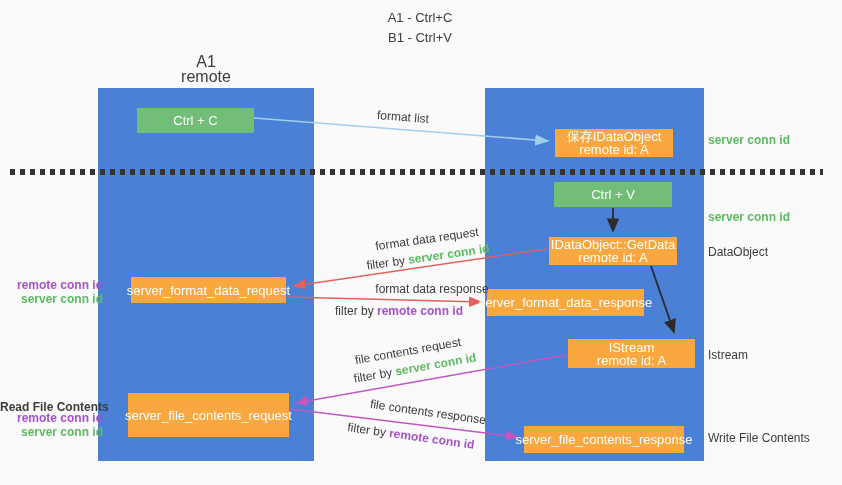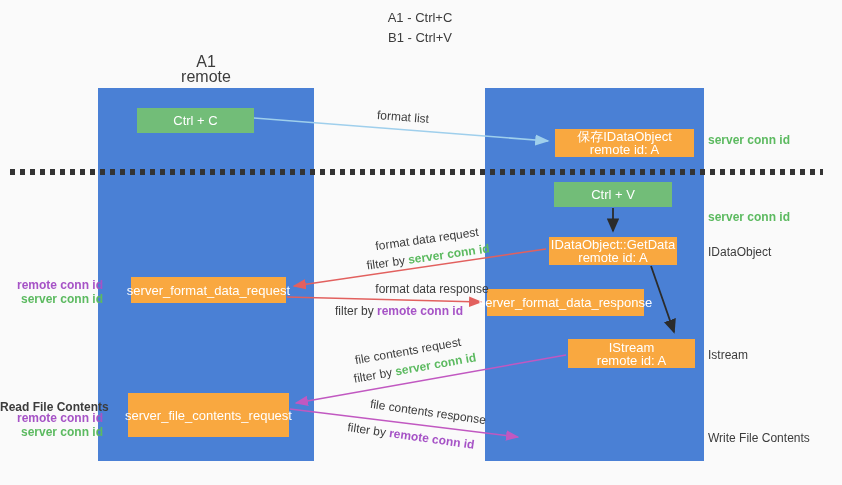--- a/index.html
+++ b/index.html
@@ -80,21 +80,21 @@
     <line x1="613" y1="208" x2="613" y2="231" class="st-blk" marker-end="url(#mBlk)"></line>
     <line x1="651" y1="266" x2="674" y2="332" class="st-blk" marker-end="url(#mBlk)"></line>
     <line x1="546" y1="249" x2="294" y2="286" class="st-red" marker-end="url(#mRed)"></line>
     <line x1="287" y1="297" x2="481" y2="302" class="st-red" marker-end="url(#mRed)"></line>
     <line x1="566" y1="355" x2="296" y2="403" class="st-mag" marker-end="url(#mMag)"></line>
     <line x1="290" y1="409" x2="518" y2="437" class="st-mag" marker-end="url(#mMag)"></line>
   </svg>
 
   <div class="node green" style="left:137px;top:108px;width:117px;height:25px;">Ctrl + C</div>
 
-  <div class="node orange" style="left:555px;top:129px;width:139px;height:28px;">
+  <div class="node orange" style="left:555px;top:129px;width:118px;height:28px;">
     <span>保存IDataObject</span>
     <span>remote id: A</span>
   </div>
 
   <div class="node green" style="left:554px;top:182px;width:118px;height:25px;">Ctrl + V</div>
 
   <div class="node orange" style="left:549px;top:237px;width:128px;height:28px;">
     <span>IDataObject::GetData</span>
     <span>remote id: A</span>
   </div>
@@ -103,20 +103,21 @@
 
   <div class="node orange" style="left:487px;top:289px;width:157px;height:27px;">server_format_data_response</div>
 
   <div class="node orange" style="left:568px;top:339px;width:127px;height:29px;">
     <span>IStream</span>
     <span>remote id: A</span>
   </div>
 
   <div class="node orange" style="left:128px;top:393px;width:161px;height:44px;">server_file_contents_request</div>
 
+  <div class="node orange" style="left:524px;top:426px;width:160px;height:27px;">server_file_contents_response</div>
 
   <div class="elabel" style="left:343px;top:110px;width:120px;transform:rotate(4.5deg);">format list</div>
 
   <div class="elabel" style="left:347px;top:232px;transform:rotate(-8deg);">format data request</div>
   <div class="elabel" style="left:348px;top:250px;transform:rotate(-8deg);">
     <span>filter by </span><b class="green">server conn id</b>
   </div>
 
   <div class="elabel" style="left:352px;top:282px;">format data response</div>
   <div class="elabel" style="left:319px;top:304px;">
@@ -128,21 +129,21 @@
     <span>filter by </span><b class="green">server conn id</b>
   </div>
 
   <div class="elabel" style="left:348px;top:405px;transform:rotate(8deg);">file contents response</div>
   <div class="elabel" style="left:331px;top:429px;transform:rotate(8deg);">
     <span>filter by </span><b class="purple">remote conn id</b>
   </div>
 
   <div class="annot green" style="left:708px;top:133px;">server conn id</div>
   <div class="annot green" style="left:708px;top:210px;">server conn id</div>
-  <div class="annot" style="left:708px;top:245px;">IDataObject</div>
+  <div class="annot" style="left:708px;top:245px;">DataObject</div>
   <div class="annot" style="left:708px;top:348px;">Istream</div>
   <div class="annot" style="left:708px;top:431px;">Write File Contents</div>
 
   <div class="annot purple left" style="top:278px;">remote conn id</div>
   <div class="annot green left" style="top:292px;">server conn id</div>
   <div class="annot left" style="top:400px;font-weight:bold;">Read File Contents</div>
   <div class="annot purple left" style="top:411px;">remote conn id</div>
   <div class="annot green left" style="top:425px;">server conn id</div>
 
 </div>

